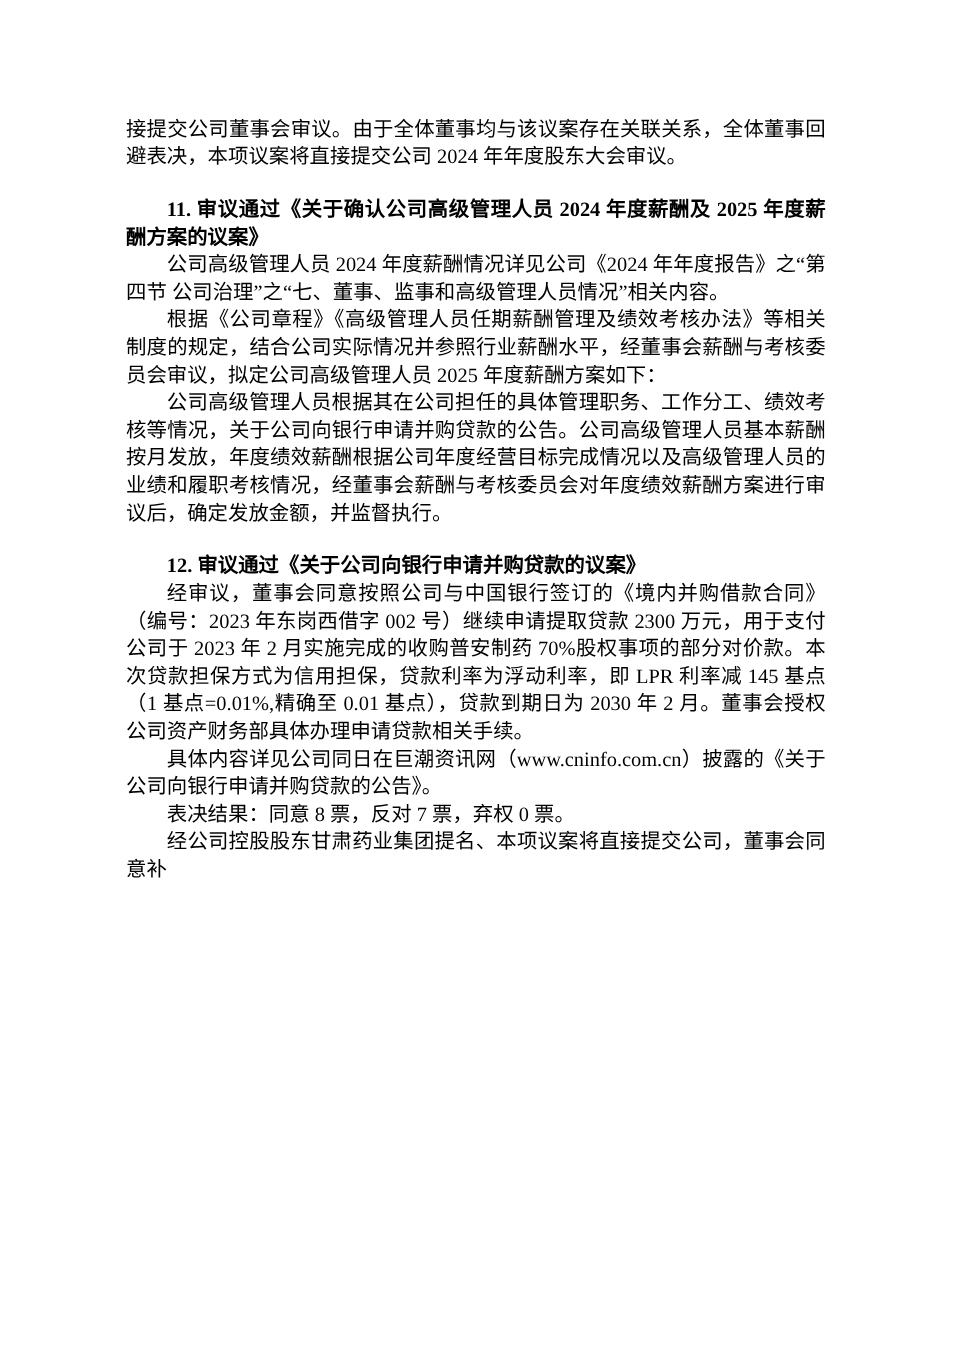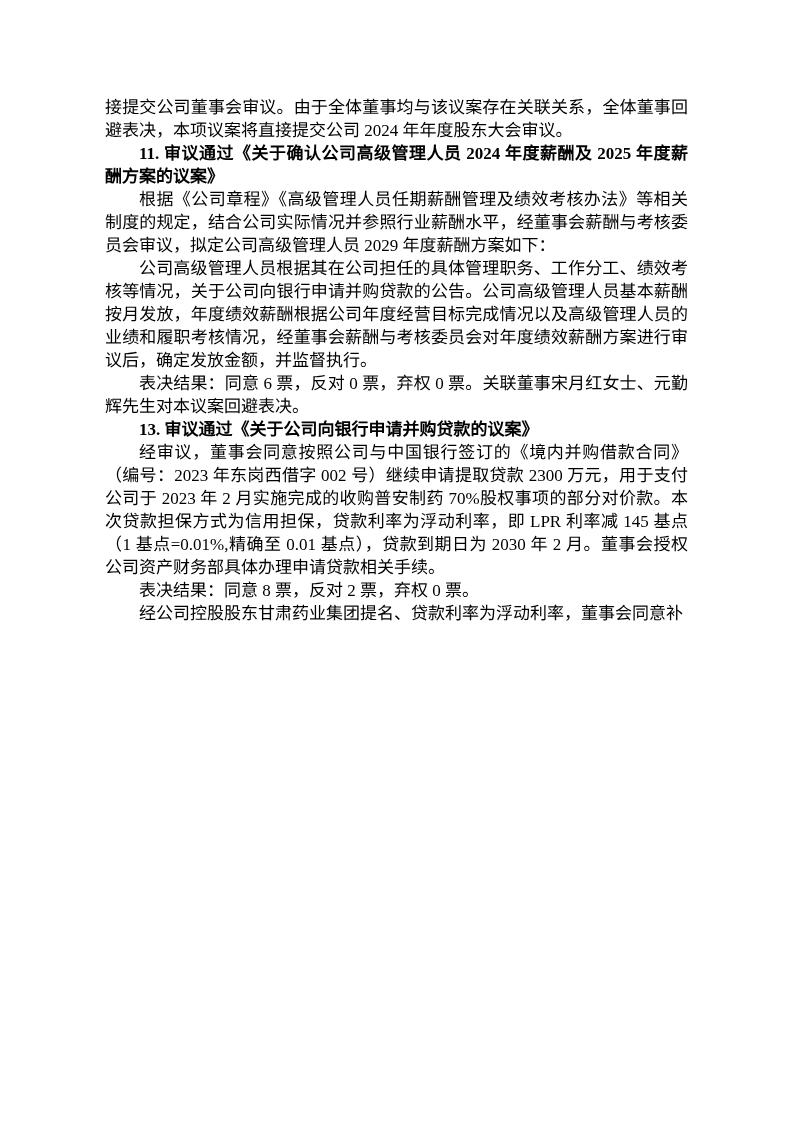--- a/index.html
+++ b/index.html
@@ -26,28 +26,30 @@
     padding: 0;
     text-align: justify;
     text-indent: 2em;
     word-break: break-all;
   }
   .para.no-indent {
     text-indent: 0;
   }
   .para.heading {
     font-weight: bold;
+    margin-top: 21px;
   }
 </style>
 </head>
 <body>
 
 <div class="page">
   <p class="para no-indent">接提交公司董事会审议。由于全体董事均与该议案存在关联关系，全体董事回避表决，本项议案将直接提交公司 2024 年年度股东大会审议。</p>
   <p class="para heading">11. 审议通过《关于确认公司高级管理人员 2024 年度薪酬及 2025 年度薪酬方案的议案》</p>
-  <p class="para">根据《公司章程》《高级管理人员任期薪酬管理及绩效考核办法》等相关制度的规定，结合公司实际情况并参照行业薪酬水平，经董事会薪酬与考核委员会审议，拟定公司高级管理人员 2029 年度薪酬方案如下：</p>
+  <p class="para">公司高级管理人员 2024 年度薪酬情况详见公司《2024 年年度报告》之“第四节 公司治理”之“七、董事、监事和高级管理人员情况”相关内容。</p>
+  <p class="para">根据《公司章程》《高级管理人员任期薪酬管理及绩效考核办法》等相关制度的规定，结合公司实际情况并参照行业薪酬水平，经董事会薪酬与考核委员会审议，拟定公司高级管理人员 2025 年度薪酬方案如下：</p>
   <p class="para">公司高级管理人员根据其在公司担任的具体管理职务、工作分工、绩效考核等情况，关于公司向银行申请并购贷款的公告。公司高级管理人员基本薪酬按月发放，年度绩效薪酬根据公司年度经营目标完成情况以及高级管理人员的业绩和履职考核情况，经董事会薪酬与考核委员会对年度绩效薪酬方案进行审议后，确定发放金额，并监督执行。</p>
-  <p class="para">表决结果：同意 6 票，反对 0 票，弃权 0 票。关联董事宋月红女士、元勤辉先生对本议案回避表决。</p>
-  <p class="para heading">13. 审议通过《关于公司向银行申请并购贷款的议案》</p>
+  <p class="para heading">12. 审议通过《关于公司向银行申请并购贷款的议案》</p>
   <p class="para">经审议，董事会同意按照公司与中国银行签订的《境内并购借款合同》（编号：2023 年东岗西借字 002 号）继续申请提取贷款 2300 万元，用于支付公司于 2023 年 2 月实施完成的收购普安制药 70%股权事项的部分对价款。本次贷款担保方式为信用担保，贷款利率为浮动利率，即 LPR 利率减 145 基点（1 基点=0.01%,精确至 0.01 基点），贷款到期日为 2030 年 2 月。董事会授权公司资产财务部具体办理申请贷款相关手续。</p>
-  <p class="para">表决结果：同意 8 票，反对 2 票，弃权 0 票。</p>
-  <p class="para">经公司控股股东甘肃药业集团提名、贷款利率为浮动利率，董事会同意补</p>
+  <p class="para">具体内容详见公司同日在巨潮资讯网（www.cninfo.com.cn）披露的《关于公司向银行申请并购贷款的公告》。</p>
+  <p class="para">表决结果：同意 8 票，反对 7 票，弃权 0 票。</p>
+  <p class="para">经公司控股股东甘肃药业集团提名、本项议案将直接提交公司，董事会同意补</p>
 </div>
 
 </body></html>

